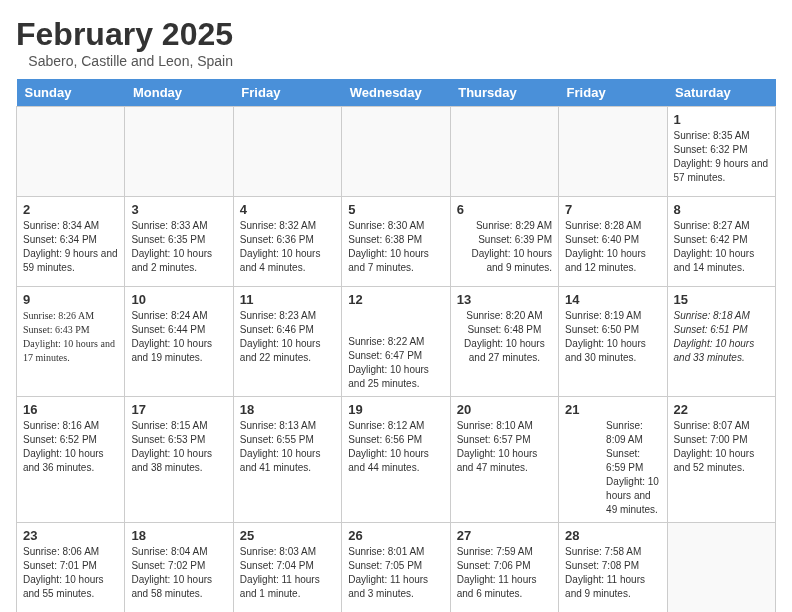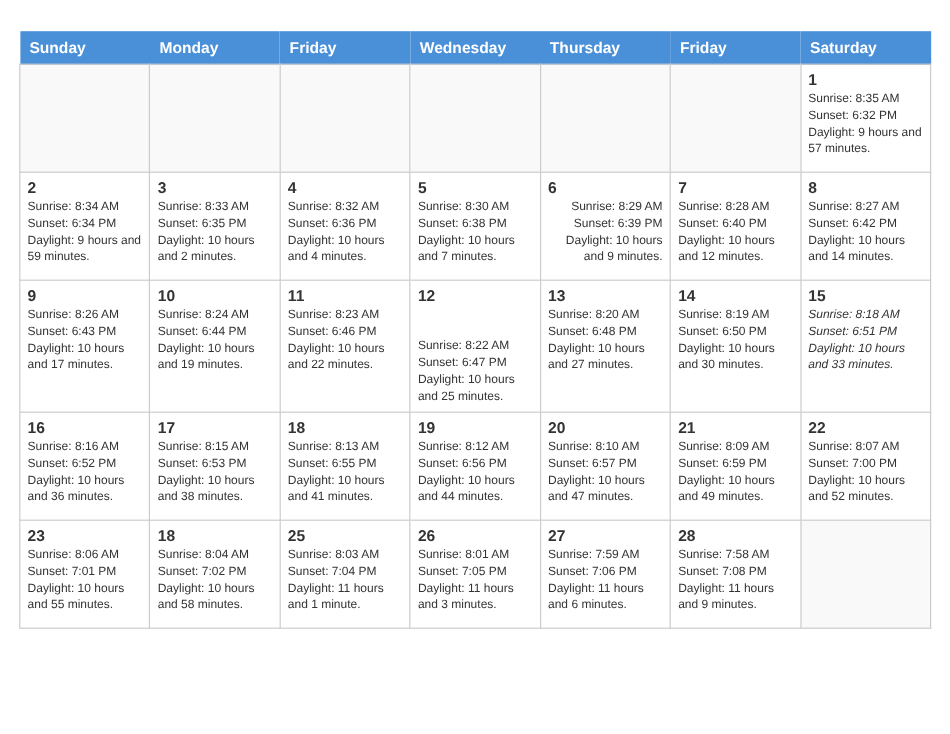--- a/index.html
+++ b/index.html
@@ -80,20 +80,24 @@
       color: #333;
     }
     .empty-cell {
       background: #f9f9f9;
     }
   </style>
 </head>
 <body>
 
 <div class="header-section">
+  <div class="title-section">
+    <div class="calendar-title">February 2025</div>
+    <div class="calendar-subtitle">Sabero, Castille and Leon, Spain</div>
+  </div>
 </div>
 
 <table>
   <thead>
     <tr>
     <th class="day-header">Sunday</th>
         <th class="day-header">Monday</th>
         <th class="day-header">Friday</th>
         <th class="day-header">Wednesday</th>
         <th class="day-header">Thursday</th>
@@ -156,21 +160,21 @@
         <td>
           <span class="day-num">8</span>
           <div class="cell-text" style="white-space: pre-line;">Sunrise: 8:27 AM
 Sunset: 6:42 PM
 Daylight: 10 hours and 14 minutes.</div>
         </td>
       </tr>
       <tr>
         <td>
           <span class="day-num">9</span>
-          <div class="cell-text" style="white-space: pre-line;">Sunrise: 8:26 AM
+          <div class="cell-text" style="white-space: pre-line; font-family: Liberation Serif, serif;">Sunrise: 8:26 AM
 Sunset: 6:43 PM
 Daylight: 10 hours and 17 minutes.</div>
         </td>
         <td>
           <span class="day-num">10</span>
           <div class="cell-text" style="white-space: pre-line;">Sunrise: 8:24 AM
 Sunset: 6:44 PM
 Daylight: 10 hours and 19 minutes.</div>
         </td>
         <td>
@@ -180,21 +184,21 @@
 Daylight: 10 hours and 22 minutes.</div>
         </td>
         <td>
           <span class="day-num">12</span>
           <div class="cell-text" style="white-space: pre-line; margin-top: 28px;">Sunrise: 8:22 AM
 Sunset: 6:47 PM
 Daylight: 10 hours and 25 minutes.</div>
         </td>
         <td>
           <span class="day-num">13</span>
-          <div class="cell-text" style="white-space: pre-line;">Sunrise: 8:20 AM
+          <div class="cell-text" style="white-space: pre-line; text-align: center;">Sunrise: 8:20 AM
 Sunset: 6:48 PM
 Daylight: 10 hours and 27 minutes.</div>
         </td>
         <td>
           <span class="day-num">14</span>
           <div class="cell-text" style="white-space: pre-line;">Sunrise: 8:19 AM
 Sunset: 6:50 PM
 Daylight: 10 hours and 30 minutes.</div>
         </td>
         <td>
@@ -230,21 +234,21 @@
 Daylight: 10 hours and 44 minutes.</div>
         </td>
         <td>
           <span class="day-num">20</span>
           <div class="cell-text" style="white-space: pre-line;">Sunrise: 8:10 AM
 Sunset: 6:57 PM
 Daylight: 10 hours and 47 minutes.</div>
         </td>
         <td>
           <span class="day-num">21</span>
-          <div class="cell-text" style="white-space: pre-line;">Sunrise: 8:09 AM
+          <div class="cell-text" style="white-space: pre-line; margin-left: 41px;">Sunrise: 8:09 AM
 Sunset: 6:59 PM
 Daylight: 10 hours and 49 minutes.</div>
         </td>
         <td>
           <span class="day-num">22</span>
           <div class="cell-text" style="white-space: pre-line;">Sunrise: 8:07 AM
 Sunset: 7:00 PM
 Daylight: 10 hours and 52 minutes.</div>
         </td>
       </tr>

